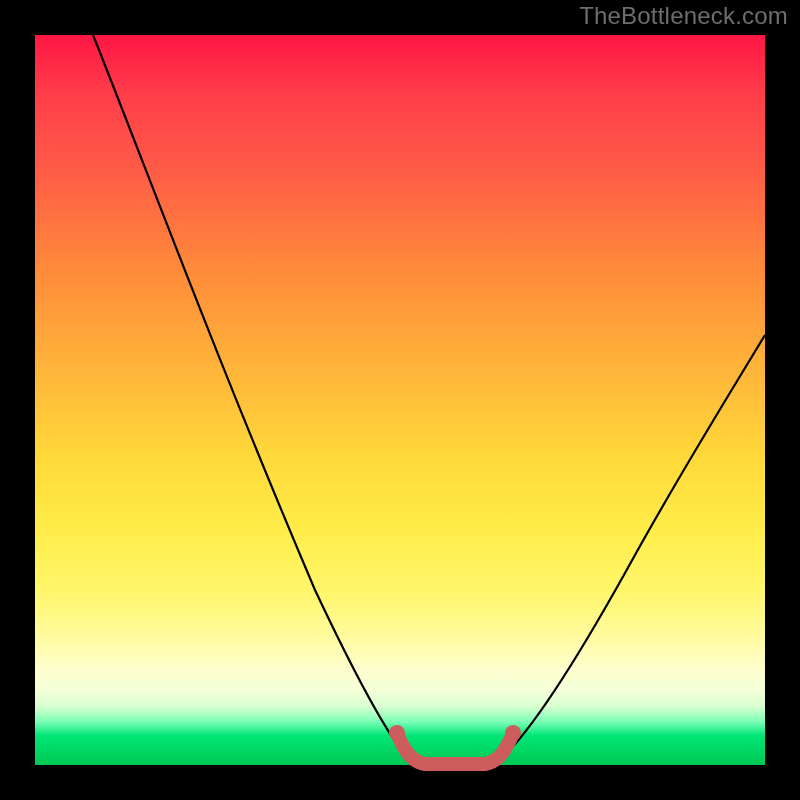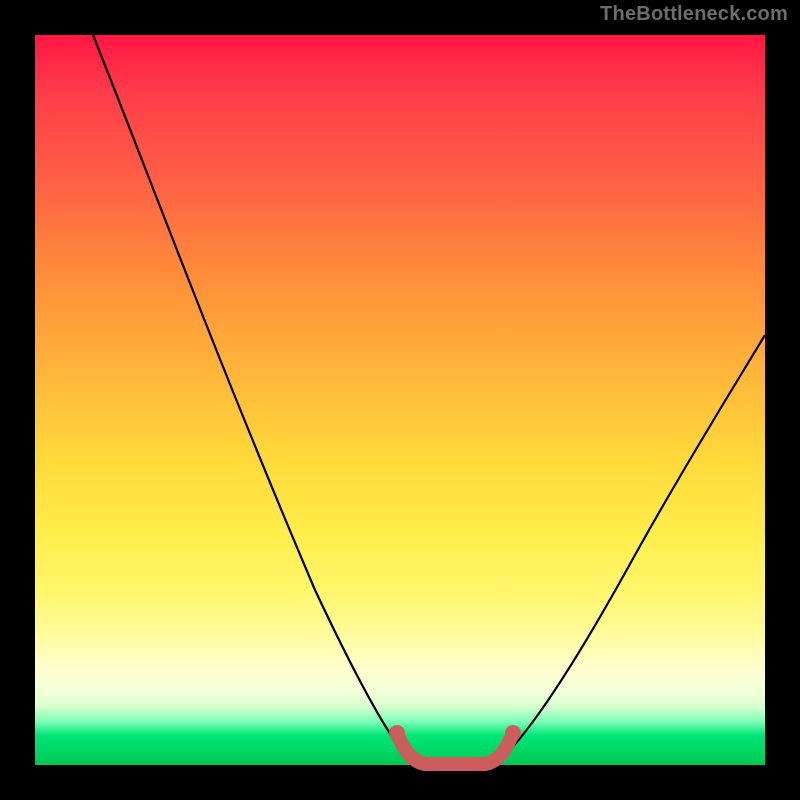--- a/index.html
+++ b/index.html
@@ -41,22 +41,22 @@
       #7fffb8 94%,
       #00e676 96%,
       #00c853 100%
     );
   }
   .watermark {
     position: absolute;
     top: 2px;
     right: 12px;
     color: #6d6d6d;
-    font-size: 20px;
-    font-weight: 700;
+    font-size: 24px;
+    font-weight: 400;
     letter-spacing: 0.2px;
     user-select: none;
   }
   svg.curve-layer {
     position: absolute;
     left: 0; top: 0;
     width: 730px;
     height: 730px;
     overflow: visible;
   }

